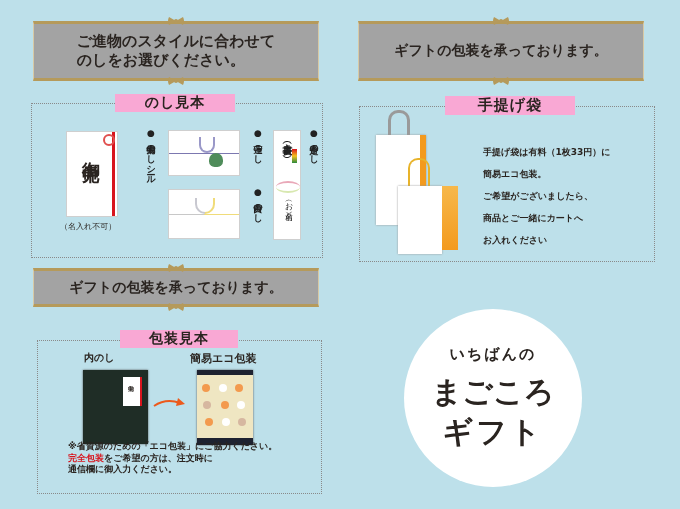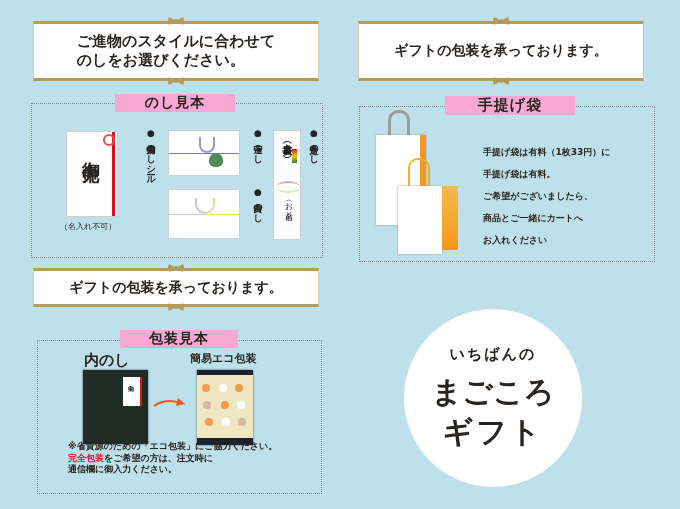--- a/index.html
+++ b/index.html
@@ -1,19 +1,19 @@
 <!DOCTYPE html>
 <html><head>
 <meta charset="utf-8">
 <style>
   * { box-sizing: border-box; margin: 0; padding: 0; }
   html, body { width: 680px; height: 509px; overflow: hidden; }
   body { background: #bde0ea; font-family: "DejaVu Sans", sans-serif; color: #2a2420; position: relative; }
 
-  .banner { position: absolute; background: #ffffff; border-top: 3px solid #b59a5b; border-bottom: 3px solid #b59a5b; border-left: 1px solid #d8c9a4; border-right: 1px solid #d8c9a4; display: flex; align-items: center; justify-content: center; font-weight: bold; color: #2a2420; }
+  .banner { position: absolute; background: #a3a3a3; border-top: 3px solid #b59a5b; border-bottom: 3px solid #b59a5b; border-left: 1px solid #d8c9a4; border-right: 1px solid #d8c9a4; display: flex; align-items: center; justify-content: center; font-weight: bold; color: #2a2420; }
   .banner .bow { position: absolute; left: 50%; width: 18px; height: 10px; margin-left: -9px; }
   .banner .bow.top { top: -8px; }
   .banner .bow.bottom { bottom: -8px; }
   .banner-text { text-align: left; line-height: 1.25; }
 
   .dotted-box { position: absolute; border: 1px dotted #8a8a8a; }
   .box-title { position: absolute; background: #f9a8d4; font-weight: bold; font-size: 14px; padding: 0 22px; text-align: center; letter-spacing: 1px; }
 
   .vlabel { position: absolute; writing-mode: vertical-rl; font-size: 9px; font-weight: bold; letter-spacing: 0px; color: #222; }
   .card { position: absolute; background: #fff; border: 1px solid #cfcfcf; }
@@ -95,42 +95,42 @@
 <div style="position:absolute;left:372px;top:110px;width:90px;height:140px;">
   <div style="position:absolute;left:16px;top:0;width:22px;height:28px;border:3px solid #9a9a9a;border-bottom:none;border-radius:10px 10px 0 0;"></div>
   <div style="position:absolute;left:4px;top:25px;width:50px;height:90px;background:#fff;border-right:6px solid #f39a1e;box-shadow:0 0 2px #999;"></div>
   <div style="position:absolute;left:36px;top:48px;width:22px;height:30px;border:2px solid #e8b32a;border-bottom:none;border-radius:10px 10px 0 0;"></div>
   <div style="position:absolute;left:26px;top:76px;width:44px;height:68px;background:#fff;box-shadow:0 0 2px #999;"></div>
   <div style="position:absolute;left:70px;top:76px;width:16px;height:64px;background:linear-gradient(#f7b84a,#f39a1e);"></div>
 </div>
 
 <div style="position:absolute;left:483px;top:141px;font-size:9px;font-weight:bold;line-height:22px;">
   <div>手提げ袋は有料（1枚33円）に</div>
-  <div>手提げ袋は有料。</div>
+  <div>簡易エコ包装。</div>
   <div>ご希望がございましたら、</div>
   <div>商品とご一緒にカートへ</div>
   <div>お入れください</div>
 </div>
 
 <div class="banner" style="left:33px;top:268px;width:286px;height:39px;">
   <svg class="bow top" viewBox="0 0 18 10">
       <path d="M9 5 L2 1 Q0 5 2 9 Z M9 5 L16 1 Q18 5 16 9 Z" fill="#b59a5b"></path>
       <circle cx="9" cy="5" r="2" fill="#b59a5b"></circle>
     </svg>
   <div class="banner-text" style="font-size:14px;">ギフトの包装を承っております。</div>
   <svg class="bow bottom" viewBox="0 0 18 10">
       <path d="M9 5 L2 1 Q0 5 2 9 Z M9 5 L16 1 Q18 5 16 9 Z" fill="#b59a5b"></path>
       <circle cx="9" cy="5" r="2" fill="#b59a5b"></circle>
     </svg>
 </div>
 
 <div class="dotted-box" style="left:37px;top:340px;width:285px;height:154px;"></div>
 <div class="box-title" style="left:120px;top:330px;width:118px;font-size:14px;">包装見本</div>
 
-<div style="position:absolute;left:84px;top:351px;font-size:15px;font-weight:bold;">内のし</div>
+<div style="position:absolute;left:84px;top:351px;font-size:10px;font-weight:bold;">内のし</div>
 <div style="position:absolute;left:190px;top:351px;font-size:11px;font-weight:bold;">簡易エコ包装</div>
 
 <div style="position:absolute;left:83px;top:370px;width:65px;height:74px;background:#1f2d26;box-shadow:0 0 2px #555;">
   <div style="position:absolute;right:6px;top:7px;width:19px;height:29px;background:#fff;border-right:2px solid #d8141d;">
     <div style="writing-mode:vertical-rl;font-size:6px;font-family:'DejaVu Serif',serif;padding:4px 3px;">御中元</div>
   </div>
 </div>
 
 <svg style="position:absolute;left:152px;top:395px;" width="34" height="14" viewBox="0 0 34 14">
     <path d="M2 11 Q14 3 28 8" stroke="#ec5a1c" stroke-width="2" fill="none"></path>

